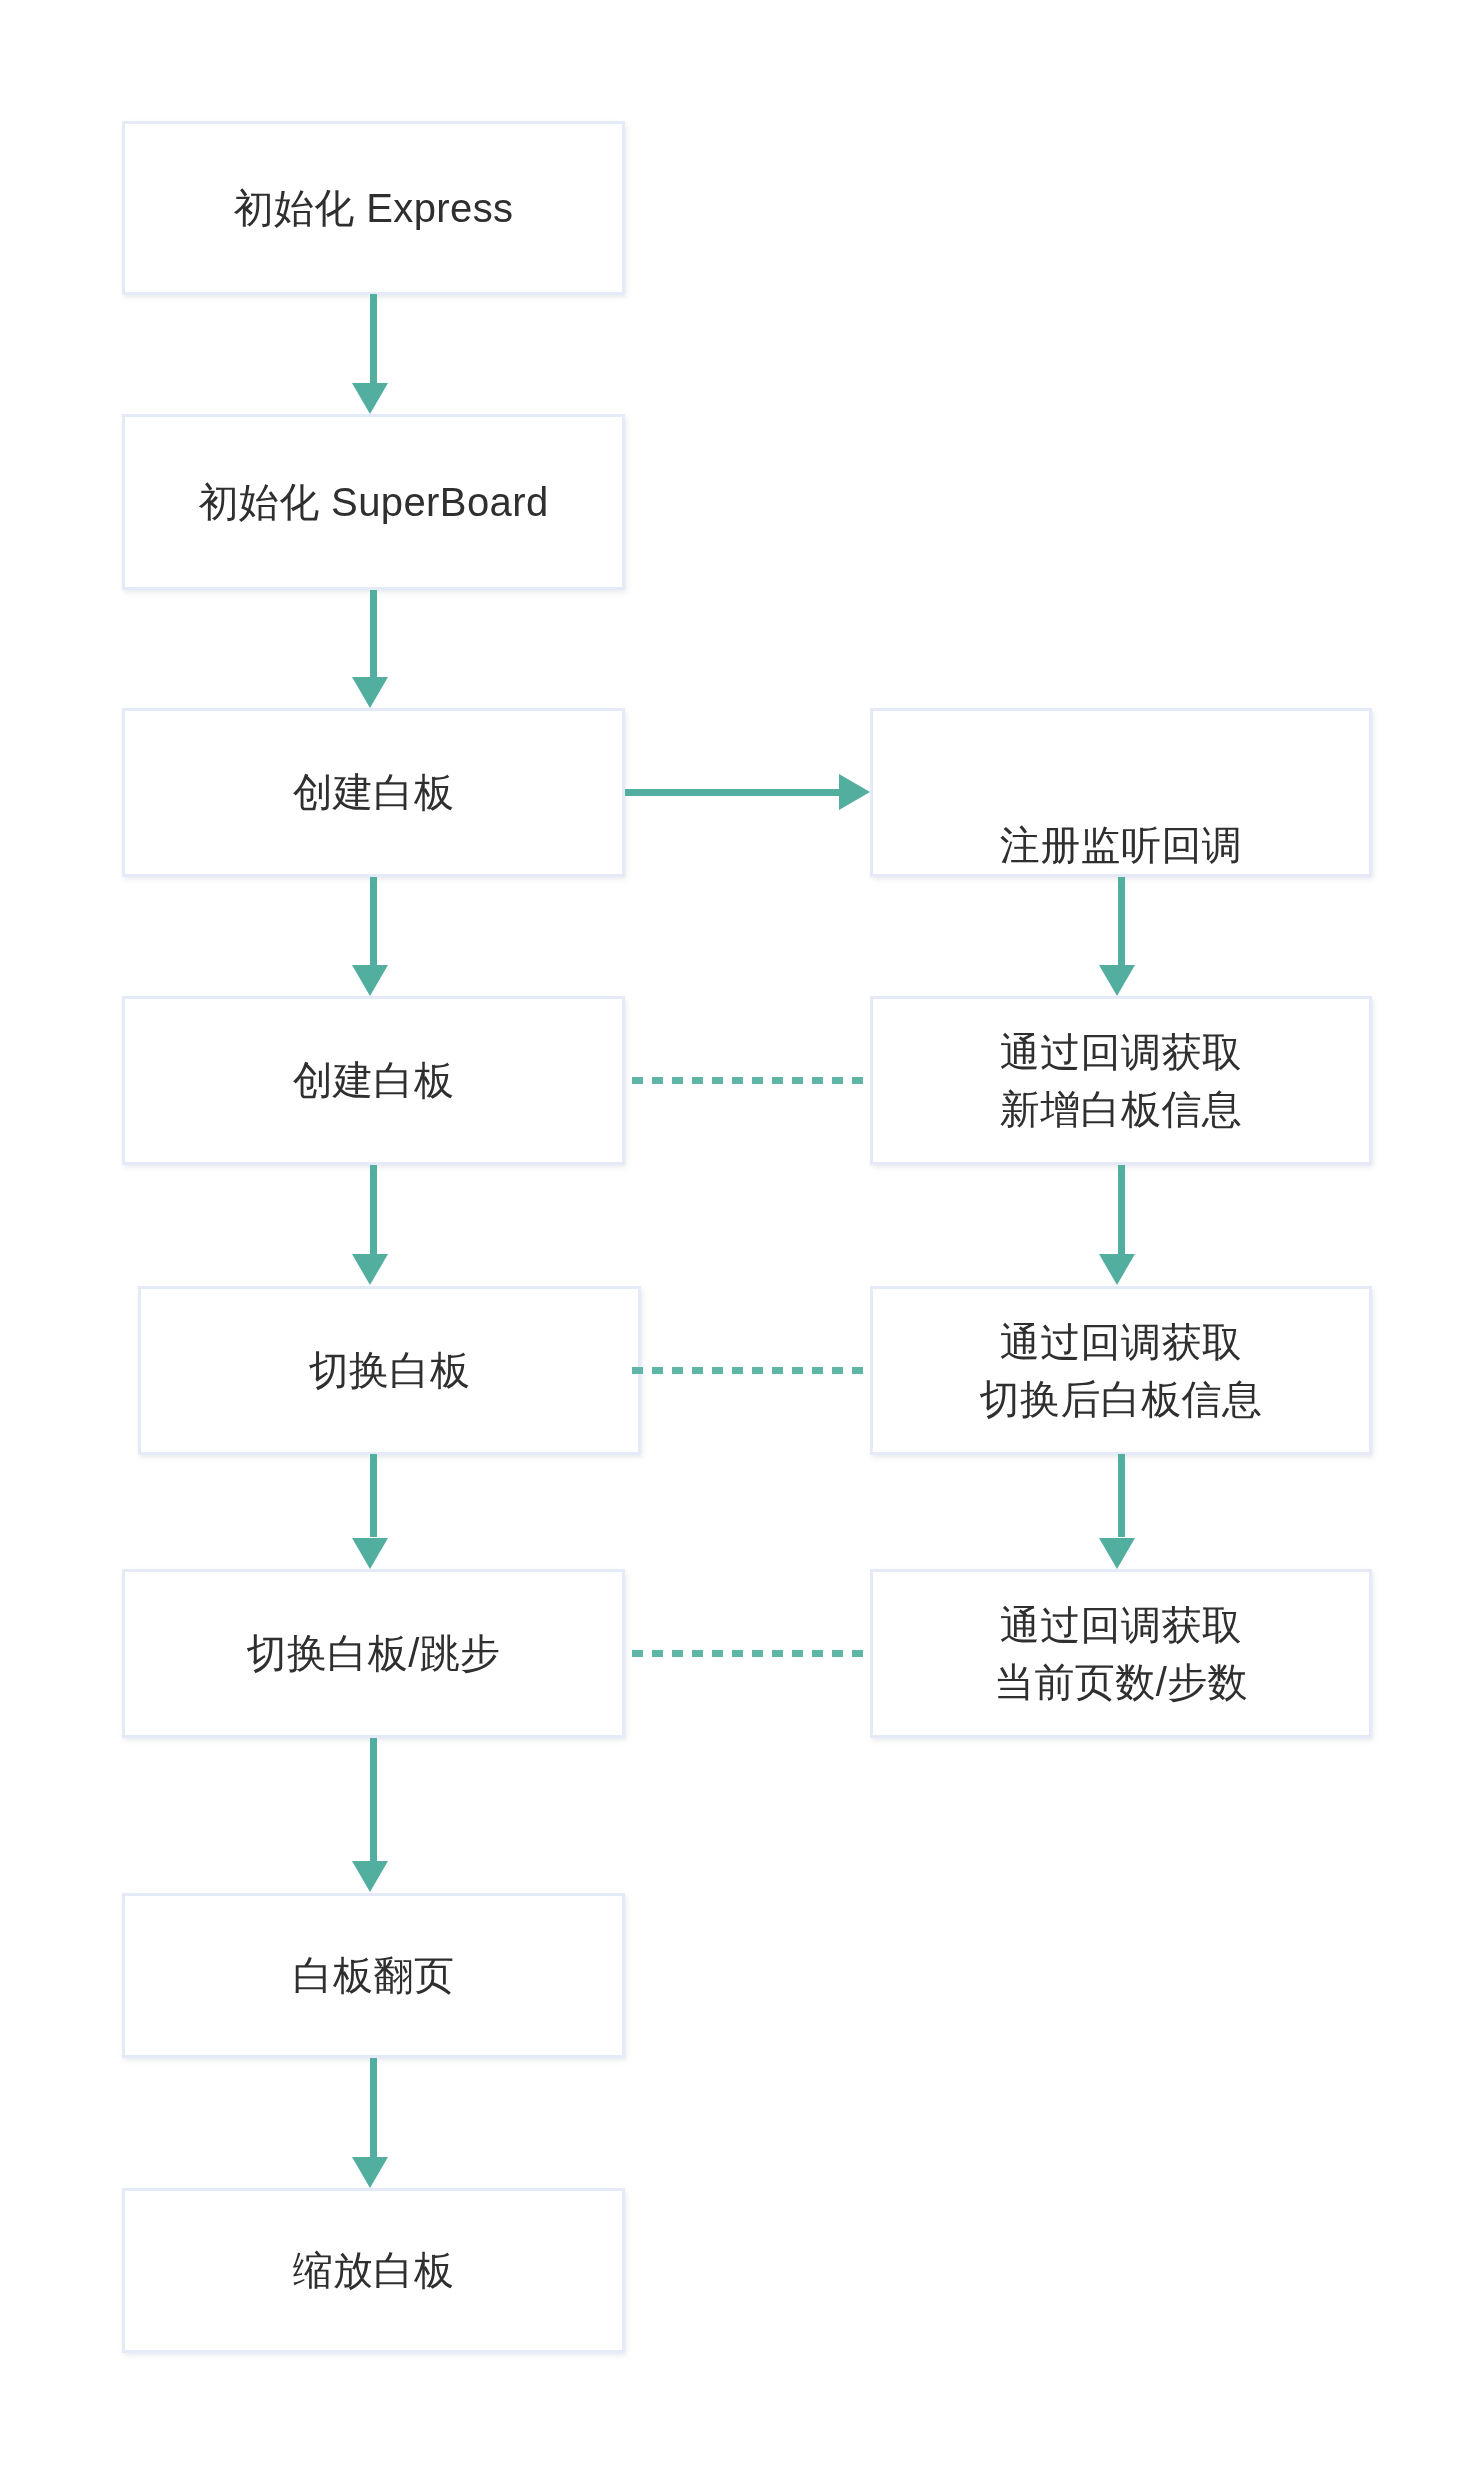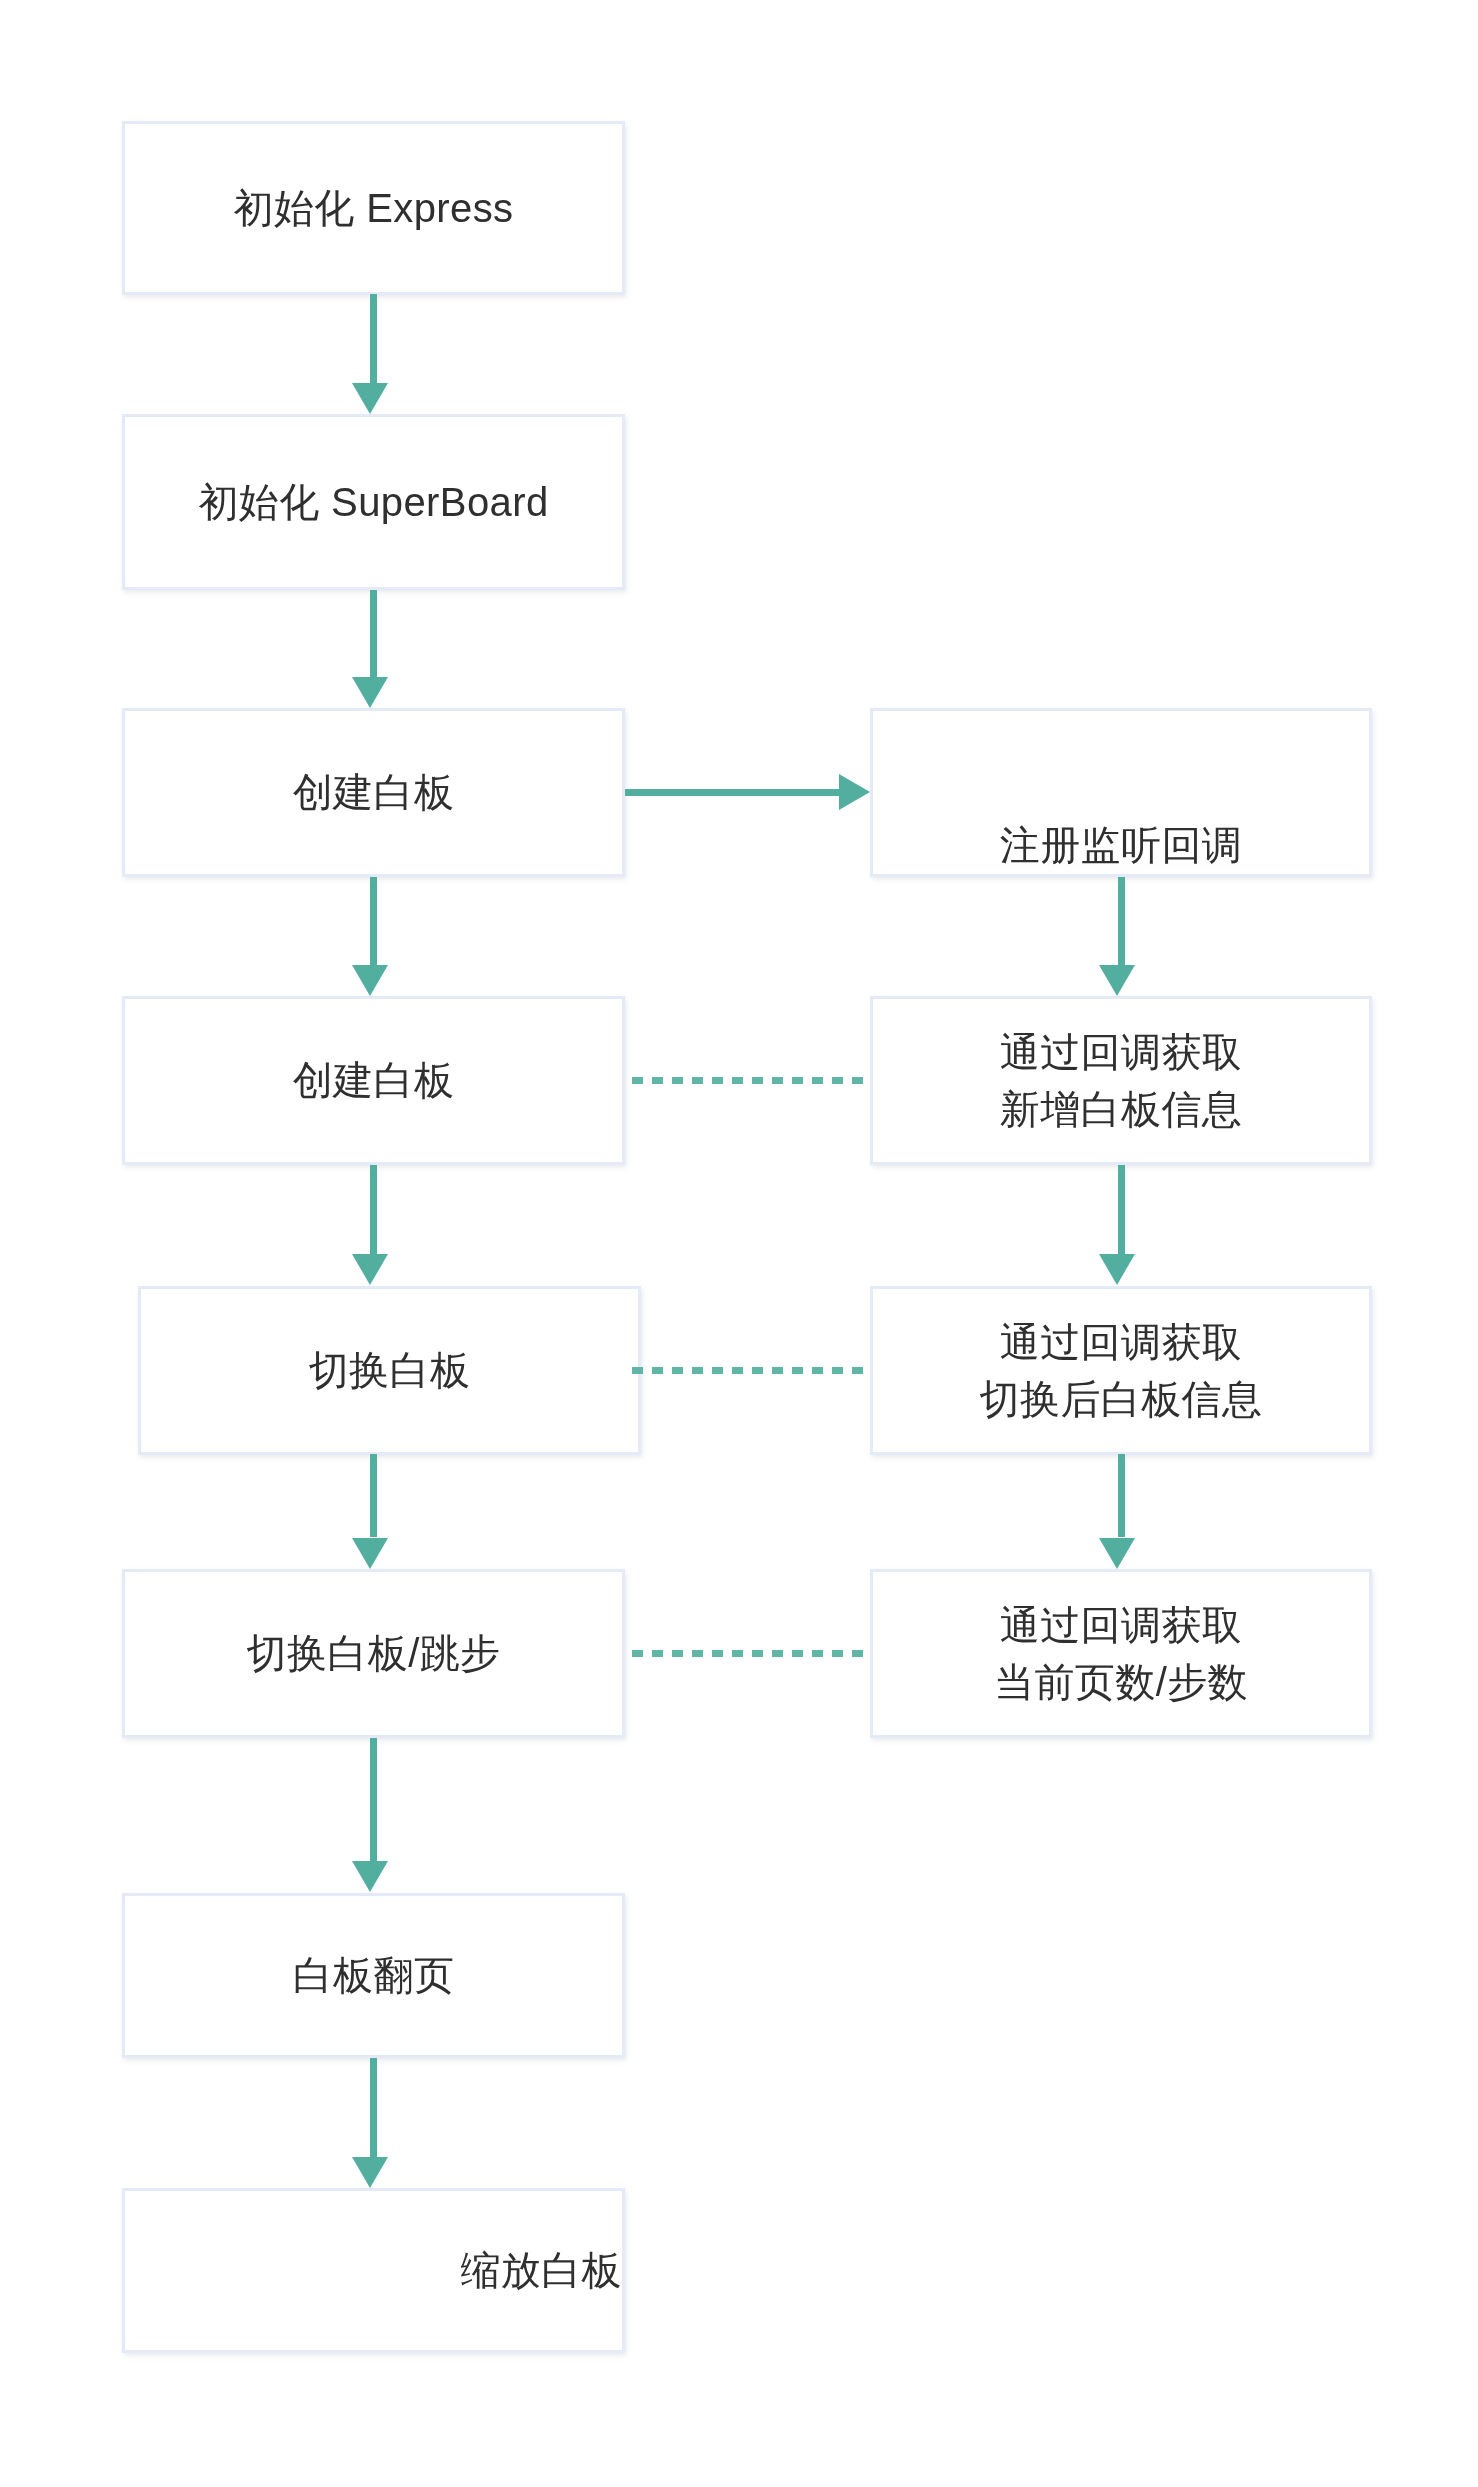--- a/index.html
+++ b/index.html
@@ -98,21 +98,21 @@
   </div>
 
   <div class="node" style="left:122px; top:1569px; width:503px; height:169px;">
     <span class="node-label">切换白板/跳步</span>
   </div>
 
   <div class="node" style="left:122px; top:1893px; width:503px; height:165px;">
     <span class="node-label">白板翻页</span>
   </div>
 
-  <div class="node" style="left:122px; top:2188px; width:503px; height:165px;justify-content:flex-end;">
+  <div class="node" style="left:122px; top:2188px; width:503px; height:165px;">
     <span class="node-label">缩放白板</span>
   </div>
 
   <div class="node" style="left:870px; top:708px; width:502px; height:169px;align-items:flex-end;">
     <span class="node-label">注册监听回调</span>
   </div>
 
   <div class="node" style="left:870px; top:996px; width:502px; height:169px;">
     <span class="node-label">通过回调获取
 新增白板信息</span>

